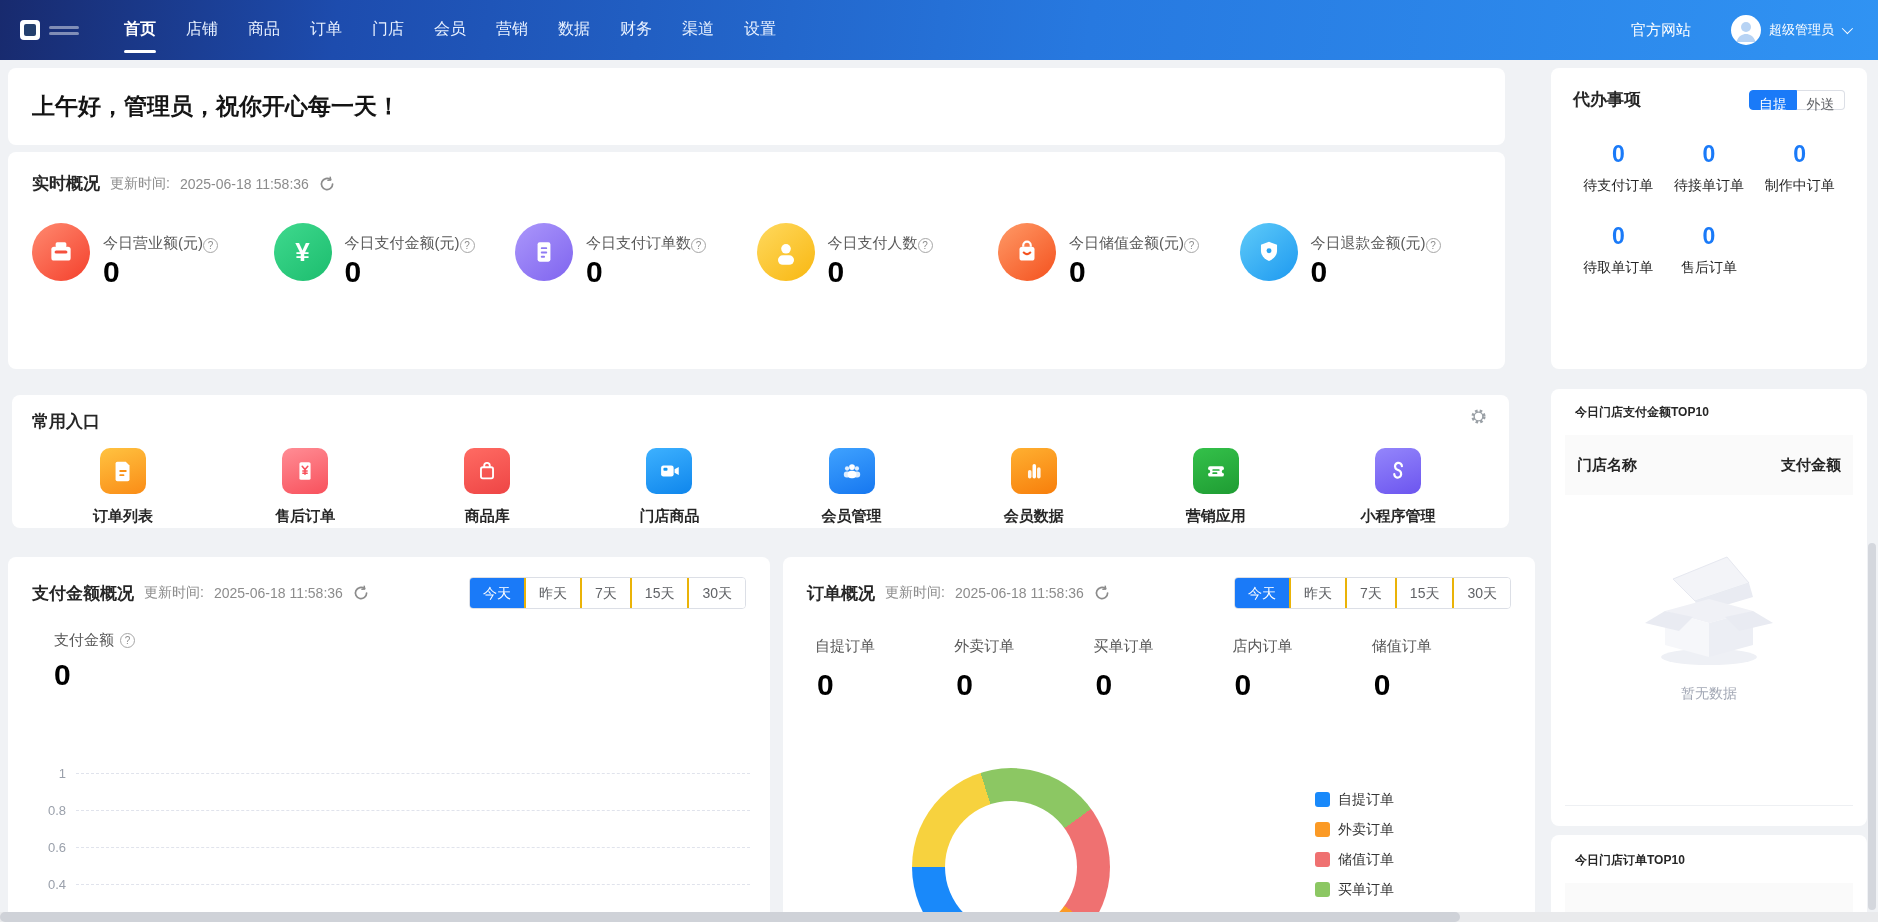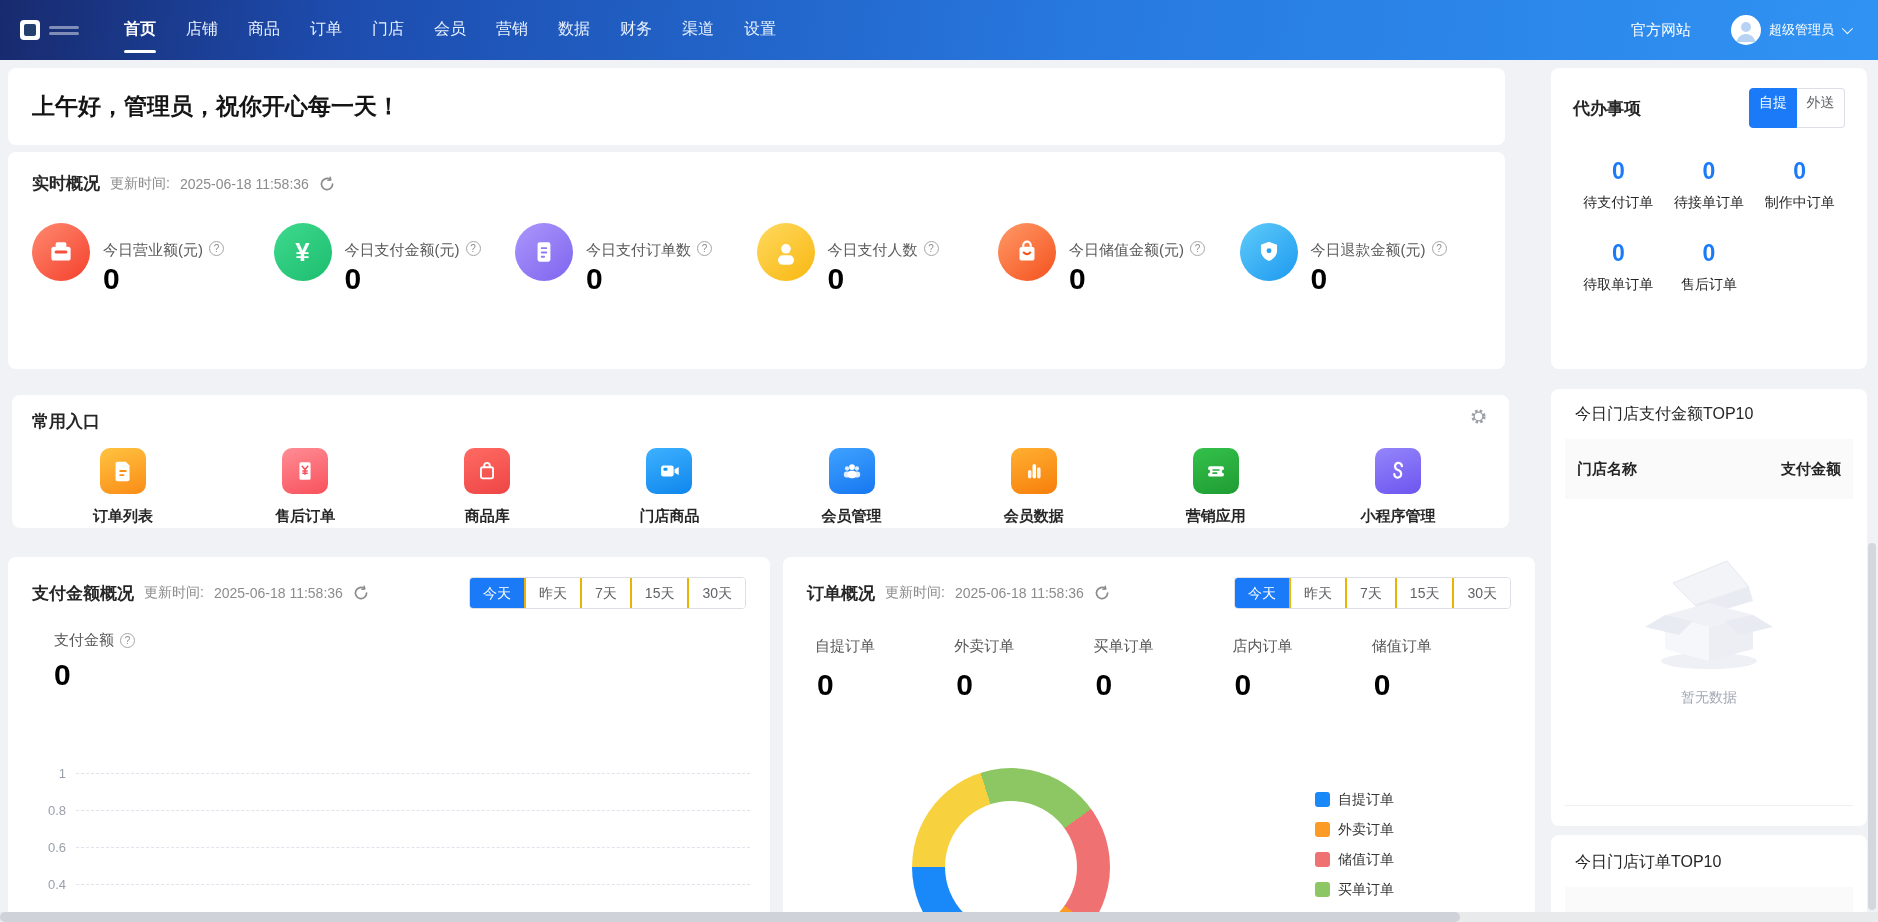--- a/index.html
+++ b/index.html
@@ -42,21 +42,21 @@
   #greeting-card { left:8px; top:68px; width:1497px; height:77px; display:flex; align-items:center; padding-left:24px; }
   #greeting-card .txt { font-size:23px; font-weight:700; color:#141414; }
   
   #realtime-card { left:8px; top:152px; width:1497px; height:217px; padding:20px 24px; }
   .stats-grid { display:grid; grid-template-columns:repeat(6,1fr); margin-top:28px; }
   .stat { display:flex; gap:13px; }
   .stat-icon { width:58px; height:58px; border-radius:50%; flex:none; display:flex; align-items:center; justify-content:center; }
   .si1{background:linear-gradient(140deg,#ff8a70,#f4402c);} .si2{background:linear-gradient(140deg,#3fd98e,#1cbd6e);}
   .si3{background:linear-gradient(140deg,#ab97fb,#7f64ef);} .si4{background:linear-gradient(140deg,#ffd95e,#f8b711);}
   .si5{background:linear-gradient(140deg,#ff9a67,#f4511e);} .si6{background:linear-gradient(140deg,#5fcbf9,#1d99f0);}
-  .stat-lbl { display:flex; align-items:flex-start; gap:6px; font-size:15px; color:#595959; margin-top:18px; white-space:nowrap; }
+  .stat-lbl { display:flex; align-items:flex-end; font-size:15px; color:#595959; margin-top:11px; white-space:nowrap; }
   .stat-val { font-size:30px; font-weight:700; color:#000; margin-top:2px; }
   .yuan-glyph { color:#fff; font-size:26px; font-weight:700; }
   
   #quick-card { left:12px; top:395px; width:1497px; height:133px; padding:15px 20px; }
   .gear-btn { position:absolute; right:22px; top:13px; cursor:pointer; }
   .entries { display:grid; grid-template-columns:repeat(8,1fr); margin-top:15px; justify-items:center; }
   .entry { display:flex; flex-direction:column; align-items:center; cursor:pointer; }
   .entry-icon { width:46px; height:46px; border-radius:10px; display:flex; align-items:center; justify-content:center; }
   .ee1{background:linear-gradient(160deg,#ffc341,#fa8c16);} .ee2{background:linear-gradient(160deg,#ff8d95,#f8515c);}
   .ee3{background:linear-gradient(160deg,#ff6b63,#ee4545);} .ee4{background:linear-gradient(160deg,#3db1ff,#0f86ec);}
@@ -89,32 +89,32 @@
     background:conic-gradient(from -18deg,#8cc763 0 72deg,#ef7171 72deg 144deg,#fb9a25 144deg 216deg,#1989fa 216deg 288deg,#f7d23e 288deg 360deg);}
   .donut::after { content:""; position:absolute; inset:33px; background:#fff; border-radius:50%; }
   .legend { position:absolute; left:532px; top:232px; display:flex; flex-direction:column; gap:9px; }
   .legend-item { display:flex; align-items:center; gap:8px; font-size:14px; color:#333; height:21px; cursor:pointer; }
   .sw { width:15px; height:15px; border-radius:3px; flex:none; }
   .sw0{background:#1989fa;} .sw1{background:#fb9a25;} .sw2{background:#ef7171;} .sw3{background:#8cc763;}
   
   #todo-card { left:1551px; top:68px; width:316px; height:301px; padding:20px 22px; }
   #todo-card .card-head { justify-content:space-between; }
   .toggle { display:flex; }
-  .toggle-btn { width:48px; height:40px; line-height:26px; text-align:center; font-size:14px;
+  .toggle-btn { width:48px; height:20px; line-height:26px; text-align:center; font-size:14px;
     border:1px solid #dcdfe6; background:#fff; color:#606266; cursor:pointer; }
   .toggle-btn:first-child { border-radius:4px 0 0 4px; }
   .toggle-btn:last-child { border-radius:0 4px 4px 0; border-left:none; }
   .toggle-btn.active { background:#1a7af8; border-color:#1a7af8; color:#fff; }
   .todo-grid { display:grid; grid-template-columns:repeat(3,1fr); row-gap:28px; margin-top:30px; }
   .todo-item { text-align:center; cursor:pointer; }
   .todo-val { color:#1a7af8; font-size:23px; font-weight:700; }
   .todo-lbl { margin-top:9px; font-size:14px; color:#262626; white-space:nowrap; }
   
   #top-pay-card { left:1551px; top:389px; width:316px; height:437px; padding-top:15px; }
-  .tp-title { padding:0 24px; font-size:16px; font-weight:400; color:#262626; }
+  .tp-title { padding:0 24px; font-size:12px; font-weight:700; color:#262626; }
   .tp-header { margin:14px 14px 0; height:60px; background:#fafafa; display:flex; align-items:center;
     justify-content:space-between; padding:0 12px; font-size:15px; font-weight:700; color:#262626; }
   .empty-wrap { display:flex; flex-direction:column; align-items:center; margin-top:44px; }
   .empty-text { margin-top:16px; font-size:14px; color:#a3a8b5; }
   .tp-divider { position:absolute; left:14px; right:14px; bottom:20px; border-top:1px solid #eef0f3; }
   #top-orders-card { left:1551px; top:835px; width:316px; height:120px; padding-top:17px; }
   #top-orders-card .tp-header { height:40px; }
   
   .h-scrollbar { position:absolute; left:0; bottom:0; width:1878px; height:10px; background:#e9eaec; z-index:30; }
   .h-scrollbar .thumb { position:absolute; left:0; top:0; height:10px; width:1460px; background:#cfd2d8; border-radius:5px; }

